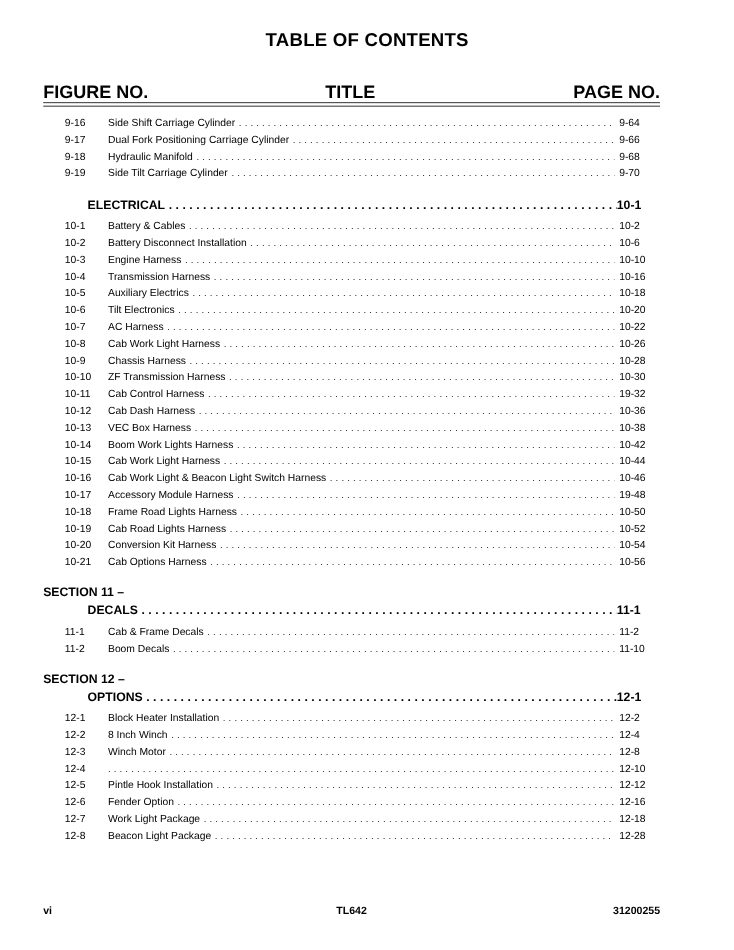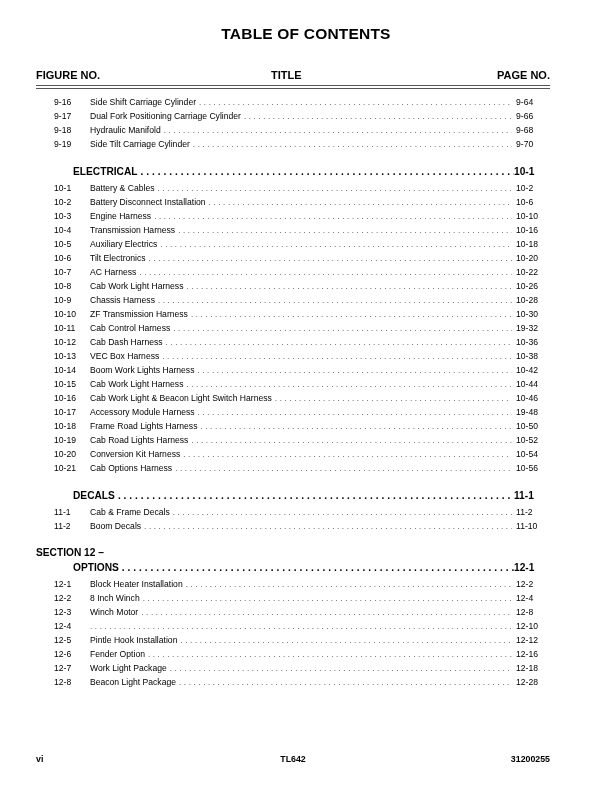--- a/index.html
+++ b/index.html
@@ -6,21 +6,21 @@
     body {
       width: 612px; height: 792px; position: relative; overflow: hidden;
       font-family: "Liberation Sans", sans-serif; color: #000;
     }
     .page-title {
       position: absolute; top: 25px; left: 0; width: 612px; text-align: center;
       font-weight: bold; font-size: 15.5px; letter-spacing: 0.2px;
     }
     .col-header {
       position: absolute; top: 69px; left: 36px; width: 514px; height: 14px;
-      font-weight: bold; font-size: 11px;
+      font-weight: bold; font-size: 15px;
     }
     .col-header .h-fig { position: absolute; left: 0; top: 0; }
     .col-header .h-title { position: absolute; left: 235px; top: 0; }
     .col-header .h-page { position: absolute; right: 0; top: 0; }
     .rule {
       position: absolute; top: 85px; left: 36px; width: 514px; height: 4px;
       border-top: 1.5px solid #555; border-bottom: 1.5px solid #555; box-sizing: border-box;
     }
     .toc { position: absolute; left: 36px; top: 95px; width: 514px; }
     .row {
@@ -224,20 +224,21 @@
   </div>
           <div class="row">
     <span class="fig">10-21</span>
     <span class="title">Cab Options Harness</span>
     <span class="leader">..................................................................................................................................................</span>
     <span class="page">10-56</span>
   </div>
         </div>
   </div>
       <div class="section">
+    <div class="sec-line">SECTION  11 –</div>
     <div class="sec-name-row">
       <span class="title">DECALS</span>
       <span class="leader">..................................................................................................................................................</span>
       <span class="page">11-1</span>
     </div>
     <div class="entries">
           <div class="row">
     <span class="fig">11-1</span>
     <span class="title">Cab &amp; Frame Decals</span>
     <span class="leader">..................................................................................................................................................</span>

